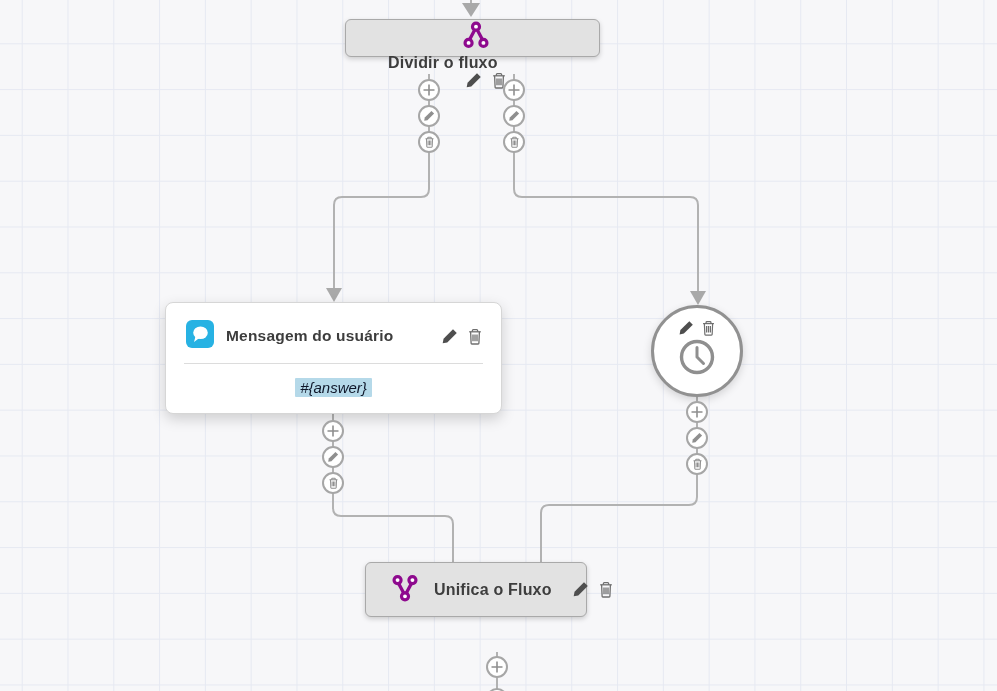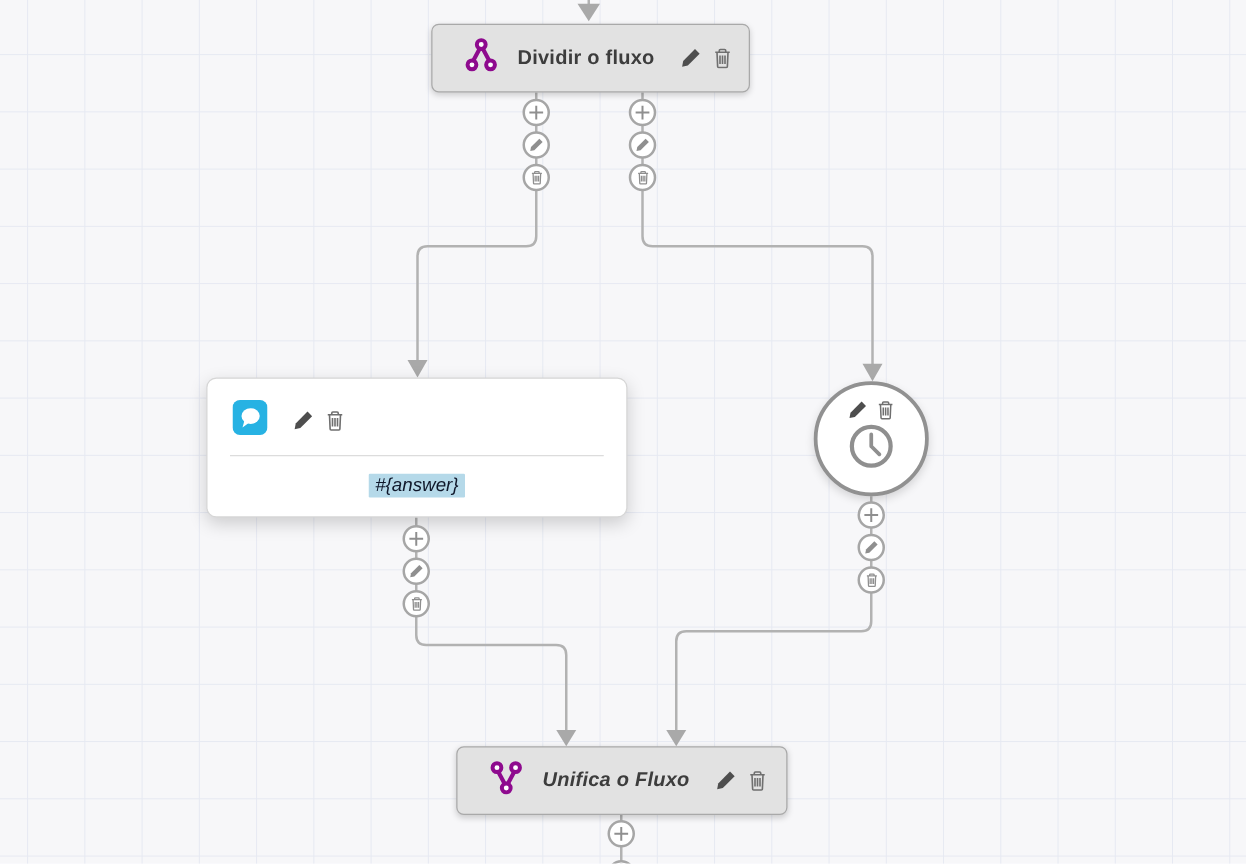--- a/index.html
+++ b/index.html
@@ -91,21 +91,21 @@
 
     <path class="wire" d="M333 414 V508 Q333 516 341 516 H445 Q453 516 453 524 V586"></path>
     <polygon class="arrowhead" points="445,584 461,584 453,597"></polygon>
 
     <path class="wire" d="M697 397 V497 Q697 505 689 505 H549 Q541 505 541 513 V586"></path>
     <polygon class="arrowhead" points="533,584 549,584 541,597"></polygon>
 
     <path class="wire" d="M497 652 V691"></path>
   </svg>
 
-  <div class="node gray" id="node-split" style="left:345px;top:19px;width:255px;height:55px;">
+  <div class="node gray" id="node-split" style="left:345px;top:19px;width:255px;height:38px;flex-direction:column;">
     <span class="nicon">
       <svg width="26" height="30" viewBox="0 0 28 30">
         <path d="M14 7 L6 22 M14 7 L22 22" stroke="var(--purple)" stroke-width="3.6" fill="none"></path>
         <circle cx="14" cy="6" r="3.8" fill="#fff" stroke="var(--purple)" stroke-width="3.4"></circle>
         <circle cx="6" cy="23.5" r="3.8" fill="#fff" stroke="var(--purple)" stroke-width="3.4"></circle>
         <circle cx="22" cy="23.5" r="3.8" fill="#fff" stroke="var(--purple)" stroke-width="3.4"></circle>
       </svg>
     </span>
     <span class="nlabel">Dividir o fluxo</span>
     <span class="hactions">
@@ -127,20 +127,21 @@
 
   <div class="node" id="node-user-message" style="left:165px;top:302px;width:337px;height:112px;">
     <div class="mhead">
       <span class="nicon">
         <svg width="28" height="28" viewBox="0 0 28 28">
           <rect x="0" y="0" width="28" height="28" rx="6" fill="var(--cyan)"></rect>
           <ellipse cx="14.5" cy="12.8" rx="7.3" ry="6.3" fill="#fff"></ellipse>
           <path d="M9.5 16.5 L8 22 L14 17.5 Z" fill="#fff"></path>
         </svg>
       </span>
+      <span class="nlabel">Mensagem do usuário</span>
       <span class="hactions">
         <span class="iconbtn">
           <svg width="17" height="17" viewBox="0 0 16 16">
             <path d="M11.3 1.2l3.5 3.5-8.9 8.9-4.3.8.8-4.3z" fill="var(--pencil)"></path>
           </svg>
         </span>
         <span class="iconbtn">
           <svg width="16" height="17" viewBox="0 0 16 17" fill="none" stroke="var(--trash)" stroke-width="1.3">
             <path d="M2.2 3.8h11.6"></path>
             <path d="M5.4 3.8V2.5c0-.5.4-.9.9-.9h3.4c.5 0 .9.4.9.9v1.3"></path>
@@ -173,21 +174,21 @@
       </span>
     </span>
     <span class="nicon" style="margin-top:1px;">
       <svg width="40" height="40" viewBox="0 0 40 40">
         <circle cx="20" cy="20" r="15.5" fill="none" stroke="#8f8f8f" stroke-width="3.4"></circle>
         <path d="M20 20 V10.5 M20 20 L26.5 26.5" stroke="#8f8f8f" stroke-width="3" stroke-linecap="round" fill="none"></path>
       </svg>
     </span>
   </div>
 
-  <div class="node gray" id="node-merge" style="left:365px;top:597px;width:265px;height:55px;font-style:italic;">
+  <div class="node gray" id="node-merge" style="left:365px;top:562px;width:222px;height:55px;">
     <span class="nicon">
       <svg width="26" height="30" viewBox="0 0 28 30">
         <path d="M6 8 L14 23 M22 8 L14 23" stroke="var(--purple)" stroke-width="3.6" fill="none"></path>
         <circle cx="6" cy="6.5" r="3.8" fill="#fff" stroke="var(--purple)" stroke-width="3.4"></circle>
         <circle cx="22" cy="6.5" r="3.8" fill="#fff" stroke="var(--purple)" stroke-width="3.4"></circle>
         <circle cx="14" cy="24" r="3.8" fill="#fff" stroke="var(--purple)" stroke-width="3.4"></circle>
       </svg>
     </span>
     <span class="nlabel">Unifica o Fluxo</span>
     <span class="hactions">

